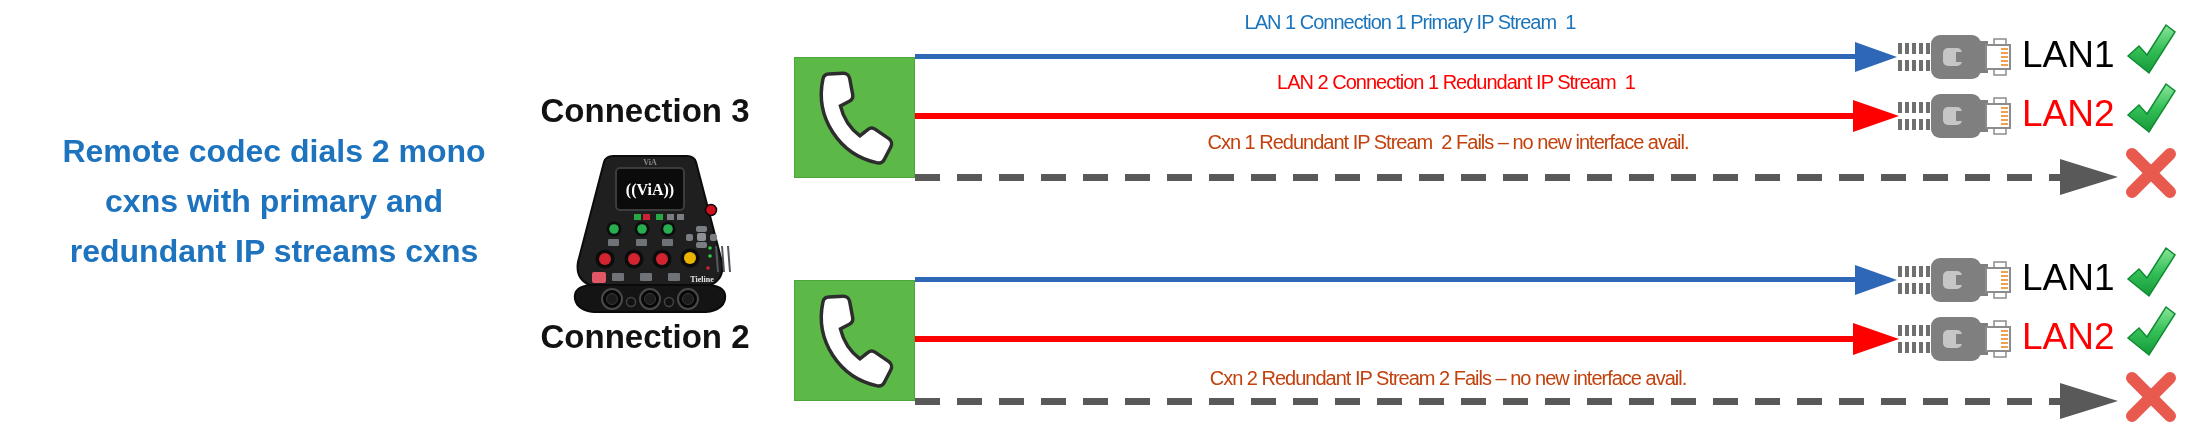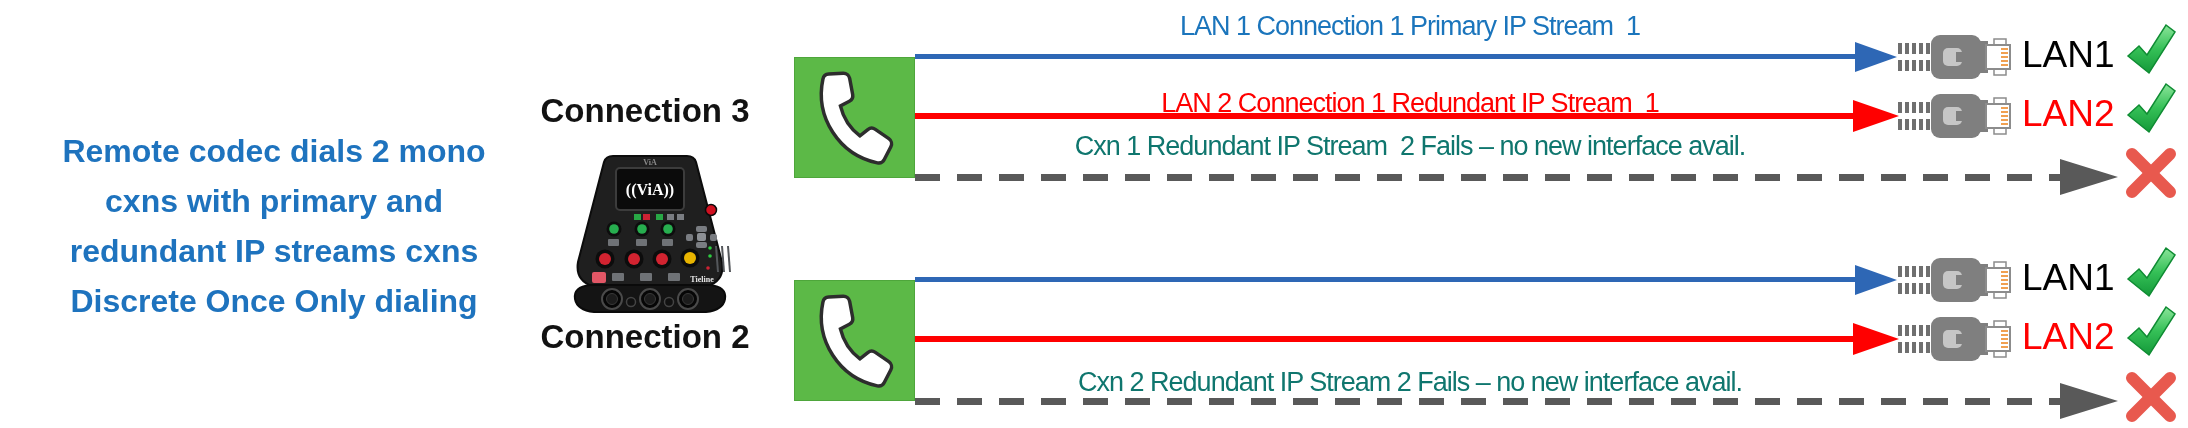--- a/index.html
+++ b/index.html
@@ -14,24 +14,24 @@
   .conn-label{position:absolute;left:505px;width:280px;text-align:center;
               font-size:33px;font-weight:bold;color:#121212;}
 
   
   .phone-box{position:absolute;left:794px;width:121px;height:121px;background:#5CB947;
              border:1px solid #4EA63B;box-sizing:border-box;}
   .phone-box svg{position:absolute;left:13px;top:13px;}
 
   
   .stream-label{position:absolute;left:915px;width:990px;text-align:center;
-                font-size:27px;letter-spacing:-1px;white-space:pre;}
+                font-size:20px;letter-spacing:-1px;white-space:pre;}
   .lbl-blue{color:#1B75BC;}
   .lbl-red{color:#FF0000;}
-  .lbl-gray{color:#0f766e;}
+  .lbl-gray{color:#c2410c;padding-left:38px;}
 
   .line{position:absolute;}
   .line-blue{height:5px;background:#2E67B5;}
   .line-red{height:6px;background:#FF0000;}
   .line-dash{height:7px;background:repeating-linear-gradient(90deg,#595959 0 25px,transparent 25px 42px);}
 
   .ah{position:absolute;width:0;height:0;border-style:solid;}
   .ah-blue{border-width:15px 0 15px 42px;border-color:transparent transparent transparent #2E67B5;}
   .ah-red{border-width:16px 0 16px 46px;border-color:transparent transparent transparent #FF0000;}
   .ah-gray{border-width:18px 0 18px 58px;border-color:transparent transparent transparent #595959;}
@@ -44,21 +44,20 @@
 </style>
 </head>
 <body>
 
 <div class="canvas">
 
   <div class="caption">
     <div>Remote codec dials 2 mono</div>
     <div>cxns with primary and</div>
     <div>redundant IP streams cxns</div>
-    <div>Discrete Once Only dialing</div>
   </div>
 
   <div class="conn-label" style="top:92px;">Connection 3</div>
   <div class="conn-label" style="top:318px;">Connection 2</div>
 
   <div class="abs" style="left:550px;top:144px;font-family:Liberation Serif, serif;">
     <svg width="200" height="174" viewBox="0 0 200 174">
 
       <path d="M63 12 L137 12 Q144 12 146 18 L172 118 Q175 136 158 142 L42 142 Q25 136 28 118 L54 18 Q56 12 63 12 Z" fill="#1f1f1f" stroke="#0c0c0c" stroke-width="2"></path>
       <path d="M40 141 L160 141 Q177 143 175 155 Q173 166 156 168 L44 168 Q27 166 25 155 Q23 143 40 141 Z" fill="#141414" stroke="#0a0a0a" stroke-width="2"></path>
@@ -188,21 +187,21 @@
           <linearGradient id="gc1" x1="0" y1="0" x2="0" y2="1">
             <stop offset="0" stop-color="#8be59a"></stop>
             <stop offset="0.5" stop-color="#35c057"></stop>
             <stop offset="1" stop-color="#149939"></stop>
           </linearGradient>
         </defs>
       <path d="M4 34 L15 24 L23 33 L42 3 L51 10 L25 51 Z" fill="url(#gc1)" stroke="#0f8c33" stroke-width="1.5"></path>
     </svg>
   </div>
 
-  <div class="stream-label lbl-red" style="top:88px;">LAN 2 Connection 1 Redundant IP Stream  1</div>
+  <div class="stream-label lbl-red" style="top:71px;margin-left:46px;">LAN 2 Connection 1 Redundant IP Stream  1</div>
   <div class="line line-red" style="left:915px;top:113px;width:942px;"></div>
   <div class="ah ah-red" style="left:1853px;top:100px;"></div>
   <div class="abs" style="left:1898px;top:93px;">
     <svg width="115" height="46" viewBox="0 0 115 46">
       <g fill="#6f6f6f">
         <rect x="0" y="9" width="4" height="11"></rect>
           <rect x="7" y="9" width="4" height="11"></rect>
           <rect x="14" y="9" width="4" height="11"></rect>
           <rect x="21" y="9" width="4" height="11"></rect>
           <rect x="28" y="9" width="4" height="11"></rect>

